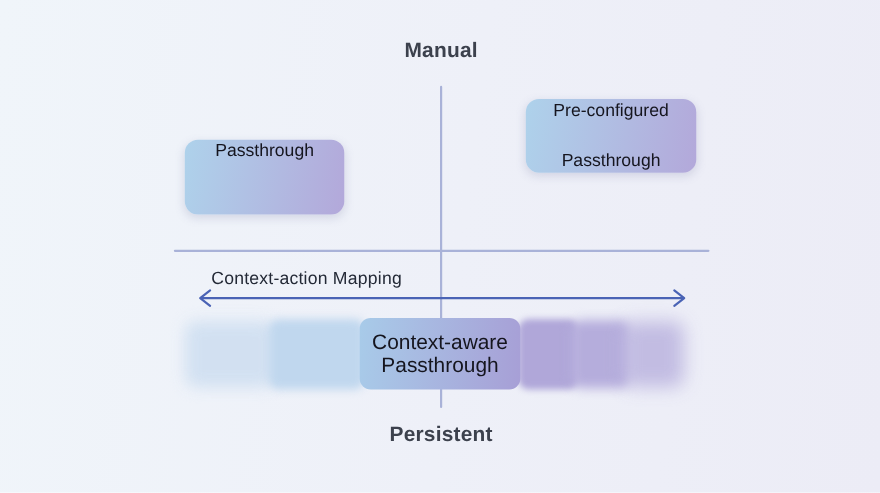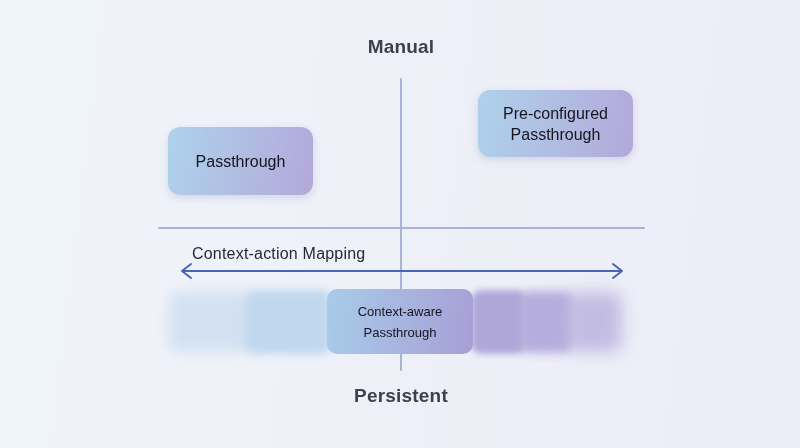--- a/index.html
+++ b/index.html
@@ -26,21 +26,21 @@
   }
   .axis-top{left:401px;top:36px;transform:translateX(-50%);}
   .axis-bottom{left:401px;top:385px;transform:translateX(-50%);}
   .axis-left{left:47px;top:217px;}
   .axis-right{left:662px;top:217px;}
   
   .node{
     position:absolute;border-radius:12px;
     background:linear-gradient(100deg,#aed2eb 0%,#b3a8da 100%);
     box-shadow:0 3px 9px rgba(110,115,160,0.22);
-    display:flex;flex-direction:column;align-items:center;justify-content:center;
+    display:flex;flex-direction:column;align-items:center;justify-content:space-between;
     color:#15151e;font-size:16px;font-weight:500;line-height:21px;
     text-align:center;
   }
   .node-responsive{left:168px;top:127px;width:145px;height:68px;}
   .node-preconfigured{left:478px;top:90px;width:155px;height:67px;}
   
   .mapping-label{
     position:absolute;left:192px;top:245px;
     color:#232936;font-size:16px;font-weight:500;letter-spacing:0.2px;white-space:nowrap;
   }
@@ -51,21 +51,21 @@
   }
   .seg-l3{left:168px;top:292px;width:82px;height:60px;background:#cfdff1;filter:blur(7px);opacity:0.9;}
   .seg-l2{left:244px;top:290px;width:88px;height:64px;background:#c0d7ee;filter:blur(4px);}
   .seg-r1{left:471px;top:290px;width:55px;height:64px;background:#b0a7d9;filter:blur(3px);}
   .seg-r2{left:519px;top:291px;width:54px;height:62px;background:#b5addc;filter:blur(5px);}
   .seg-r3{left:566px;top:292px;width:56px;height:60px;background:#bbb4df;filter:blur(8px);opacity:0.85;}
   .seg-center{
     left:327px;top:289px;width:146px;height:65px;
     background:linear-gradient(95deg,#a8cbe9 0%,#a79fd6 100%);
     display:flex;flex-direction:column;align-items:center;justify-content:center;
-    color:#15151e;font-size:13px;font-weight:500;line-height:21px;text-align:center;
+    color:#15151e;font-size:19px;font-weight:500;line-height:21px;text-align:center;
     z-index:2;
   }
 </style>
 </head>
 <body>
 
 <div class="stage">
 
   <div class="v-axis"></div>
   <div class="h-axis"></div>

